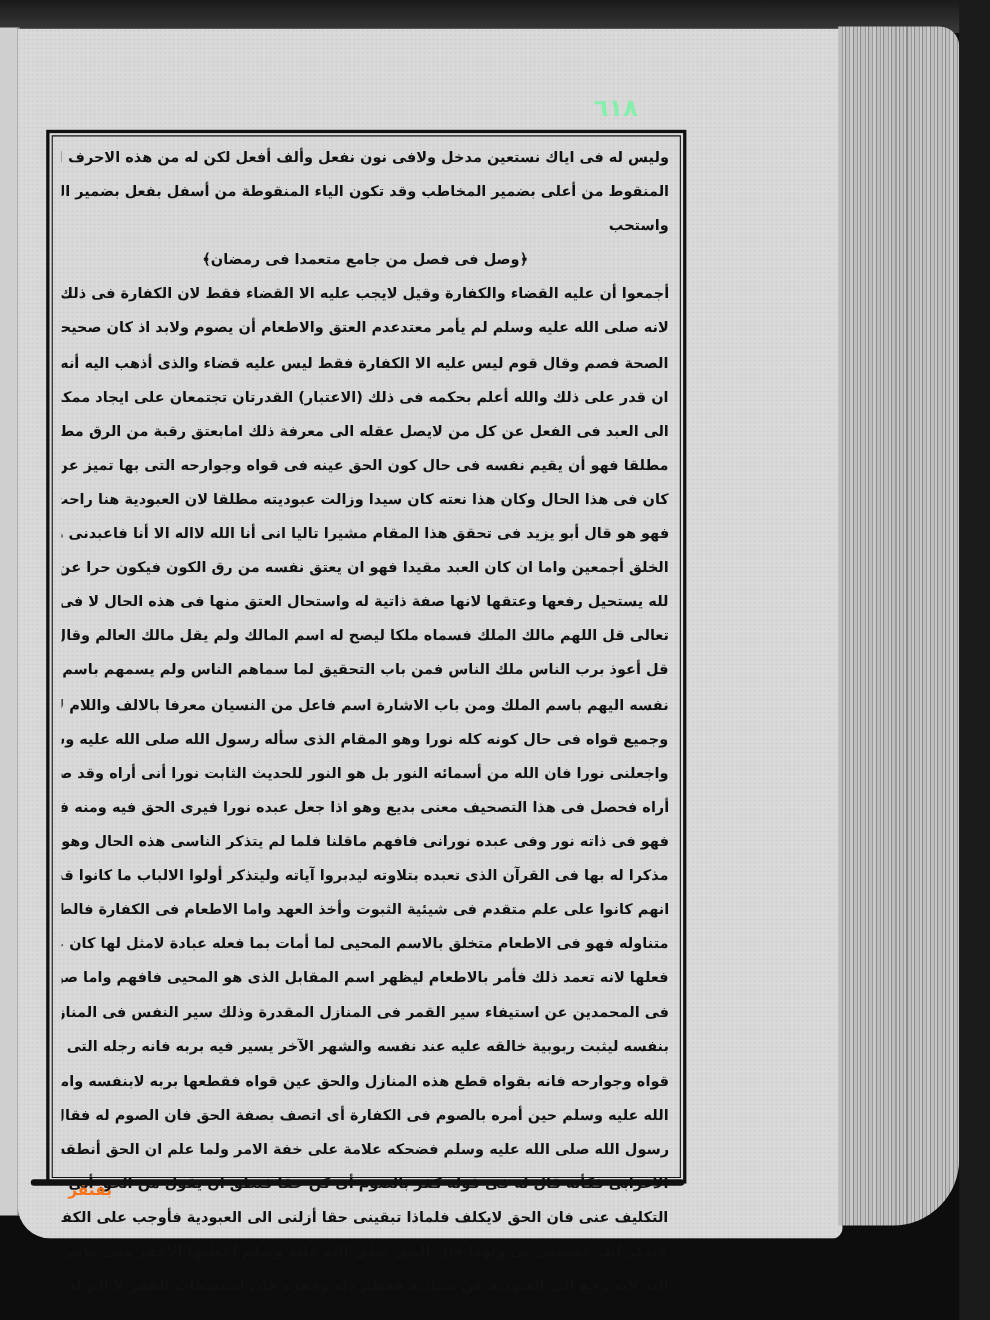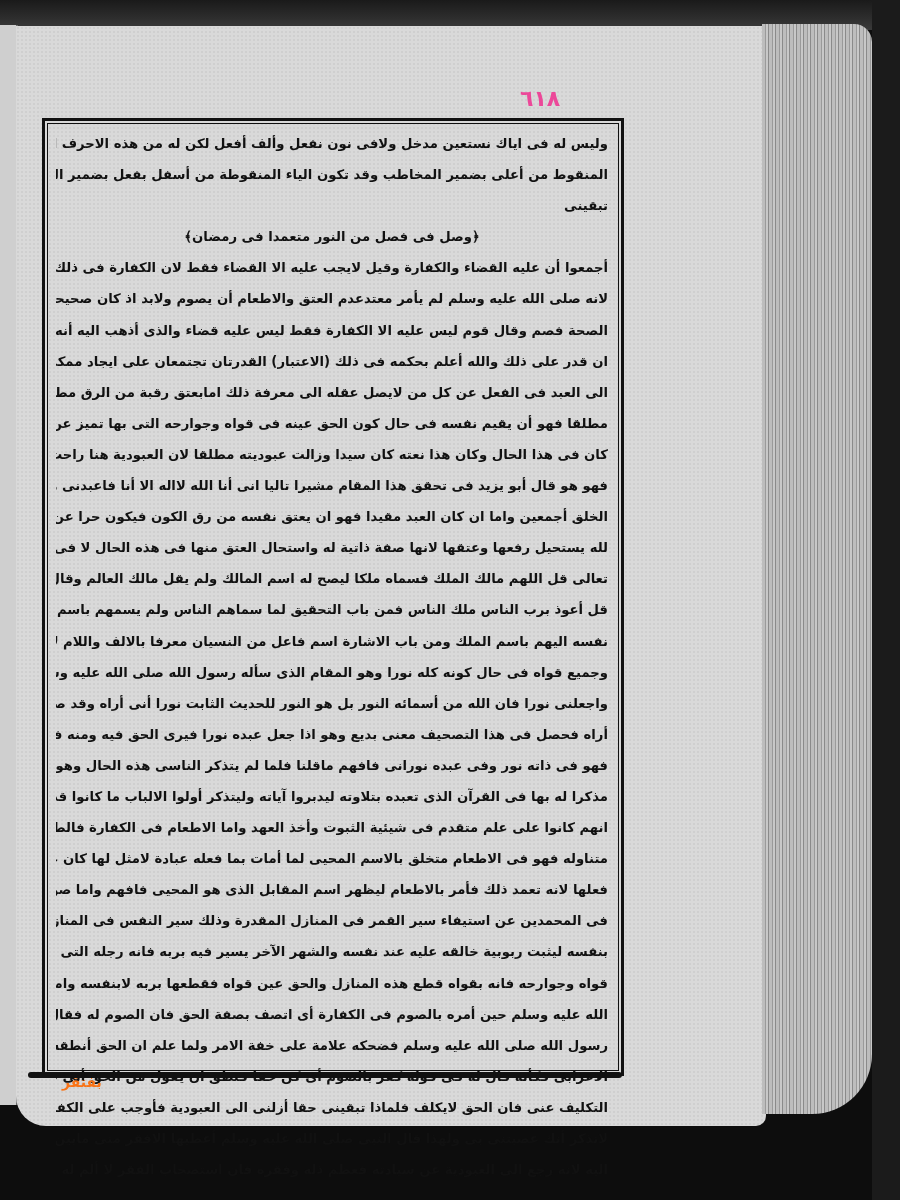--- a/index.html
+++ b/index.html
@@ -7,21 +7,21 @@
   .scan{position:absolute;left:0;top:0;width:900px;height:1200px;}
   .top-shadow{position:absolute;left:0;top:0;width:900px;height:30px;background:linear-gradient(#1a1a1a,#3a3a3a);}
   .left-page-edge{position:absolute;left:0;top:25px;width:16px;height:1080px;background:#cfcfcf;border-right:2px solid #6a6a6a;}
   .page{position:absolute;left:16px;top:26px;width:750px;height:1100px;background:#d9d9d9;
         border-bottom-left-radius:30px;border-bottom-right-radius:10px;
         background-image:radial-gradient(#cfcfcf 1px,transparent 1px);background-size:4px 4px;}
   .page-stack{position:absolute;left:762px;top:24px;width:110px;height:1090px;
         background:repeating-linear-gradient(90deg,#bdbdbd 0 3px,#9a9a9a 3px 4px,#c8c8c8 4px 6px,#8a8a8a 6px 7px);
         border-top-right-radius:18px;border-bottom-right-radius:60px;}
   .right-dark{position:absolute;left:872px;top:0;width:28px;height:1200px;background:#1b1b1b;}
-  .page-number{position:absolute;left:520px;top:86px;width:60px;text-align:left;font-size:22px;font-weight:bold;color:#ec4899;direction:rtl;}
+  .page-number{position:absolute;left:520px;top:86px;width:60px;text-align:right;font-size:22px;font-weight:bold;color:#86efac;direction:rtl;}
   .frame{position:absolute;left:42px;top:118px;width:576px;height:952px;border:3px solid #111;box-shadow:inset 0 0 0 2px #d9d9d9, inset 0 0 0 3px #111;}
   .frame-bottom-rule{position:absolute;left:28px;top:1072px;width:594px;height:6px;background:#111;border-radius:3px;}
   .text-block{position:absolute;left:56px;top:128px;width:552px;direction:rtl;text-align:justify;
         font-family:"DejaVu Sans",sans-serif;font-size:13.2px;line-height:31.1px;color:#111;font-weight:bold;}
   .line{display:block;white-space:nowrap;overflow:hidden;text-align:justify;text-align-last:justify;height:31.1px;}
   .heading{display:block;text-align:center;text-align-last:center;height:31.1px;}
   .catchword{position:absolute;left:62px;top:1074px;font-size:14px;font-weight:bold;color:#f97316;direction:rtl;}
 </style>
 </head>
 <body>
@@ -34,22 +34,22 @@
   <div class="right-dark"></div>
 
   <div class="page-number">٦١٨</div>
 
   <div class="frame"></div>
   <div class="frame-bottom-rule"></div>
 
   <div class="text-block">
     <span class="line">وليس له فى اياك نستعين مدخل ولافى نون نفعل وألف أفعل لكن له من هذه الاحرف الاربعة الزوائد حرف التاء</span>
     <span class="line">المنقوط من أعلى بضمير المخاطب وقد تكون الياء المنقوطة من أسفل بفعل بضمير الهوية فاعلم ذلك و بالله</span>
-    <span class="line" style="text-align-last:right">تبقينى</span>
-    <span class="heading">﴿وصل فى فصل من النور متعمدا فى رمضان﴾</span>
+    <span class="line" style="text-align-last:right">واستحب</span>
+    <span class="heading">﴿وصل فى فصل من جامع متعمدا فى رمضان﴾</span>
     <span class="line">أجمعوا أن عليه القضاء والكفارة وقيل لايجب عليه الا القضاء فقط لان الكفارة فى ذلك لم تكن عزمة لقرائن الاحوال</span>
     <span class="line">لانه صلى الله عليه وسلم لم يأمر معتدعدم العتق والاطعام أن يصوم ولابد اذ كان صحيحا ولوكان مريضا لقال له اذا وجدت</span>
     <span class="line">الصحة فصم وقال قوم ليس عليه الا الكفارة فقط ليس عليه قضاء والذى أذهب اليه أنه لاقضاء عليه واستحب له أن يكفر</span>
     <span class="line">ان قدر على ذلك والله أعلم بحكمه فى ذلك (الاعتبار) القدرتان تجتمعان على ايجاد ممكن من ممكن فيما ينسب من ذلك</span>
     <span class="line">الى العبد فى الفعل عن كل من لايصل عقله الى معرفة ذلك امابعتق رقبة من الرق مطلقا أو مقيدا فان أعتقه من الرق</span>
     <span class="line">مطلقا فهو أن يقيم نفسه فى حال كون الحق عينه فى قواه وجوارحه التى بها تميز عن غيره من الانواع بالصورة والحد واذا</span>
     <span class="line">كان فى هذا الحال وكان هذا نعته كان سيدا وزالت عبوديته مطلقا لان العبودية هنا راحت اذلا يكون الشئ عبد نفسه</span>
     <span class="line">فهو هو قال أبو يزيد فى تحقق هذا المقام مشيرا تاليا انى أنا الله لااله الا أنا فاعبدنى هذا أوحى الله به لموسى وهو خطاب يعم</span>
     <span class="line">الخلق أجمعين واما ان كان العبد مقيدا فهو ان يعتق نفسه من رق الكون فيكون حرا عن الغير عبد الله فان عبوديتنا</span>
     <span class="line">لله يستحيل رفعها وعتقها لانها صفة ذاتية له واستحال العتق منها فى هذه الحال لا فى الحال الاول وقد نبه على ذلك بقوله</span>

